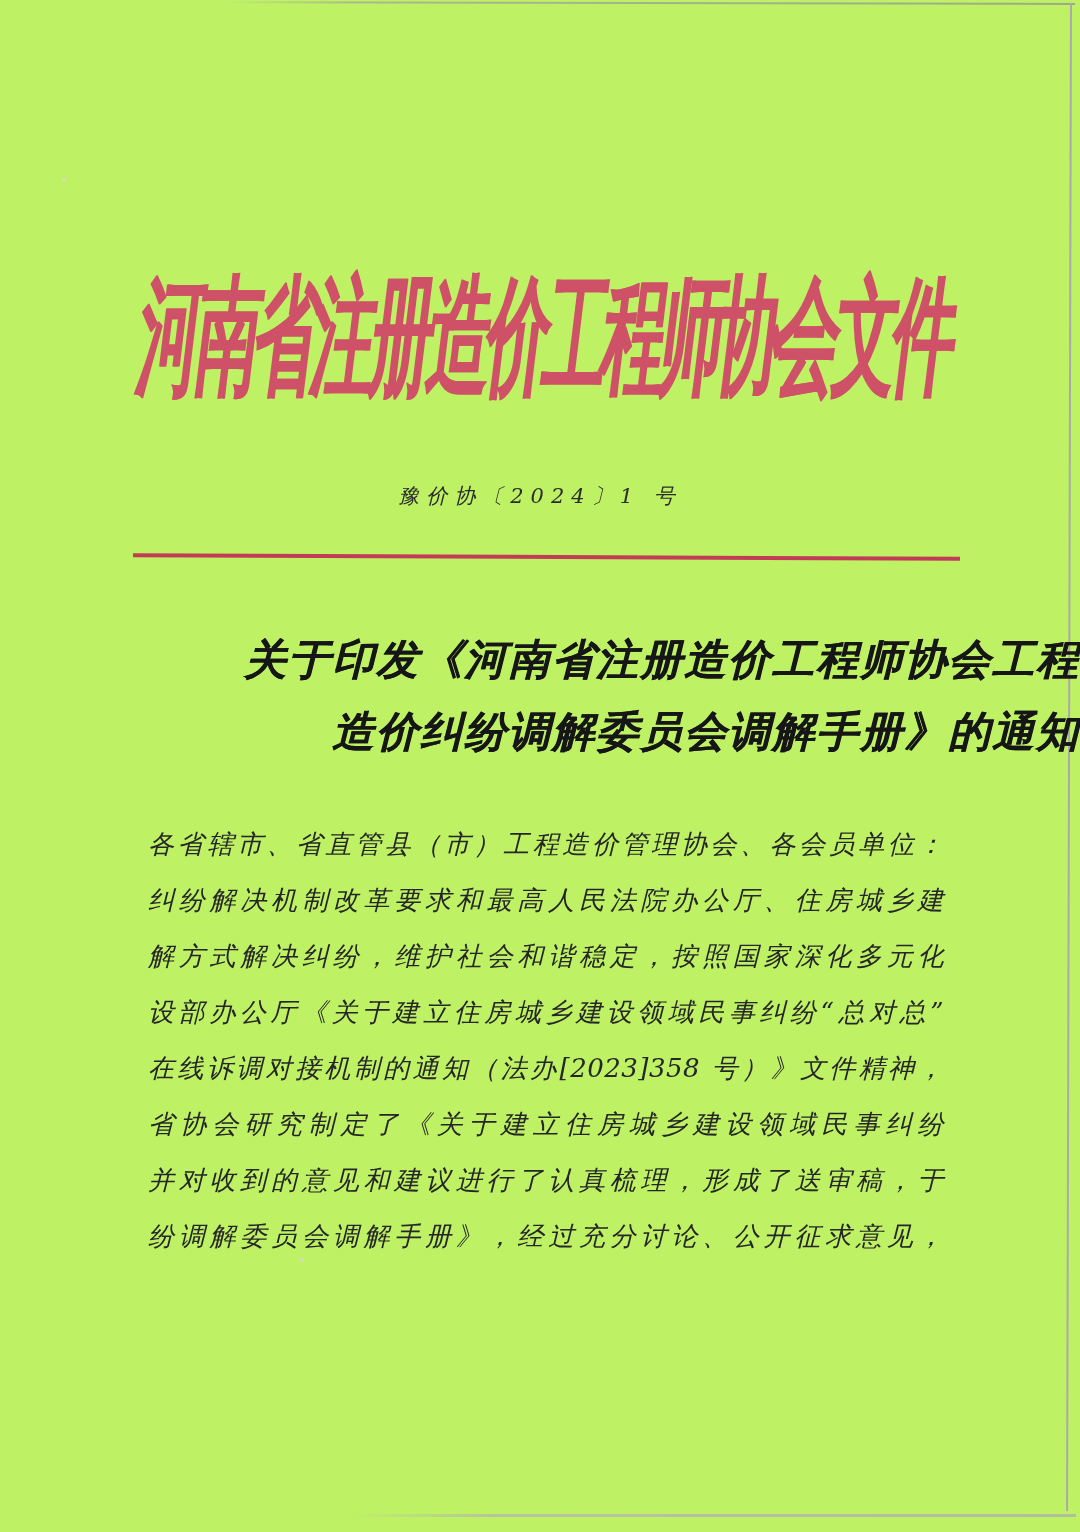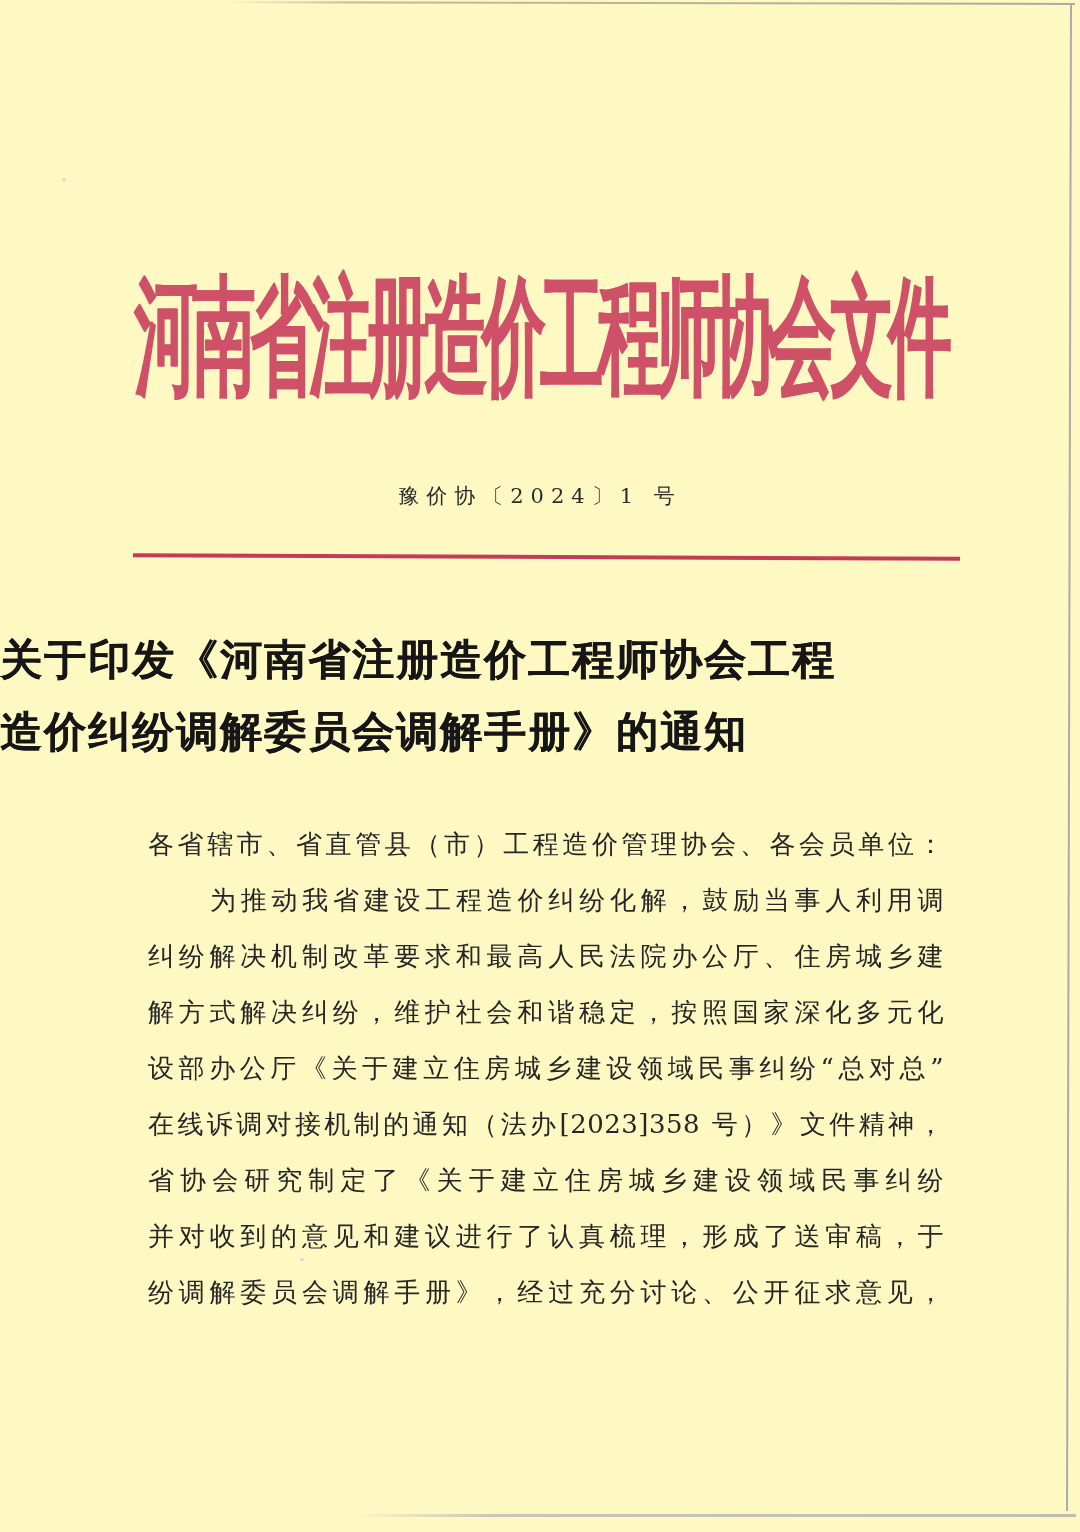--- a/index.html
+++ b/index.html
@@ -10,21 +10,21 @@
     --scan-edge:#aaaaaa;
   }
   *{margin:0;padding:0;box-sizing:border-box;}
   html,body{width:1080px;height:1532px;}
   body{
     position:relative;
     background:#ffffff;
     overflow:hidden;
     font-family:"DejaVu Serif","Liberation Serif",serif;
   }
-  .scan-page{position:absolute;inset:0;background:#fef9c3;}
+  .scan-page{position:absolute;inset:0;background:#bef264;font-style:italic;}
   
   .edge-top{
     position:absolute;top:2px;left:225px;width:850px;height:2px;
     background:linear-gradient(to right,rgba(170,170,170,0),rgba(160,160,160,.7) 15%,rgba(150,150,150,.8));
     transform:rotate(0.12deg);
   }
   .edge-right{
     position:absolute;top:3px;left:1070px;width:2px;height:1508px;
     background:var(--scan-edge);
     transform:rotate(0.15deg);transform-origin:top center;
@@ -58,21 +58,21 @@
   
   .divider{
     position:absolute;left:133px;top:555px;width:827px;height:4px;
     background:var(--red-line);
     transform:rotate(0.25deg);
   }
 
   
   .doc-title{
     position:absolute;top:624px;left:0;right:0;
-    text-align:left;color:var(--ink-title);
+    text-align:right;color:var(--ink-title);
     font-size:42px;font-weight:bold;line-height:72px;letter-spacing:2px;
     text-shadow:.5px 0 0 var(--ink-title);
   }
 
   
   .doc-body{
     position:absolute;top:816px;left:148px;width:796px;
     font-size:26px;color:var(--ink-body);
   }
   .body-line{
@@ -101,21 +101,20 @@
 
   <div class="divider"></div>
 
   <div class="doc-title">
     <div>关于印发《河南省注册造价工程师协会工程</div>
     <div>造价纠纷调解委员会调解手册》的通知</div>
   </div>
 
   <div class="doc-body">
       <div class="body-line">各省辖市、省直管县（市）工程造价管理协会、各会员单位：</div>
-      <div class="body-line indent">为推动我省建设工程造价纠纷化解，鼓励当事人利用调</div>
       <div class="body-line">纠纷解决机制改革要求和最高人民法院办公厅、住房城乡建</div>
       <div class="body-line">解方式解决纠纷，维护社会和谐稳定，按照国家深化多元化</div>
       <div class="body-line">设部办公厅《关于建立住房城乡建设领域民事纠纷“总对总”</div>
       <div class="body-line">在线诉调对接机制的通知（法办[2023]358 号）》文件精神，</div>
       <div class="body-line">省协会研究制定了《关于建立住房城乡建设领域民事纠纷</div>
       <div class="body-line">并对收到的意见和建议进行了认真梳理，形成了送审稿，于</div>
       <div class="body-line">纷调解委员会调解手册》，经过充分讨论、公开征求意见，</div>
     </div>
 
 </div>

